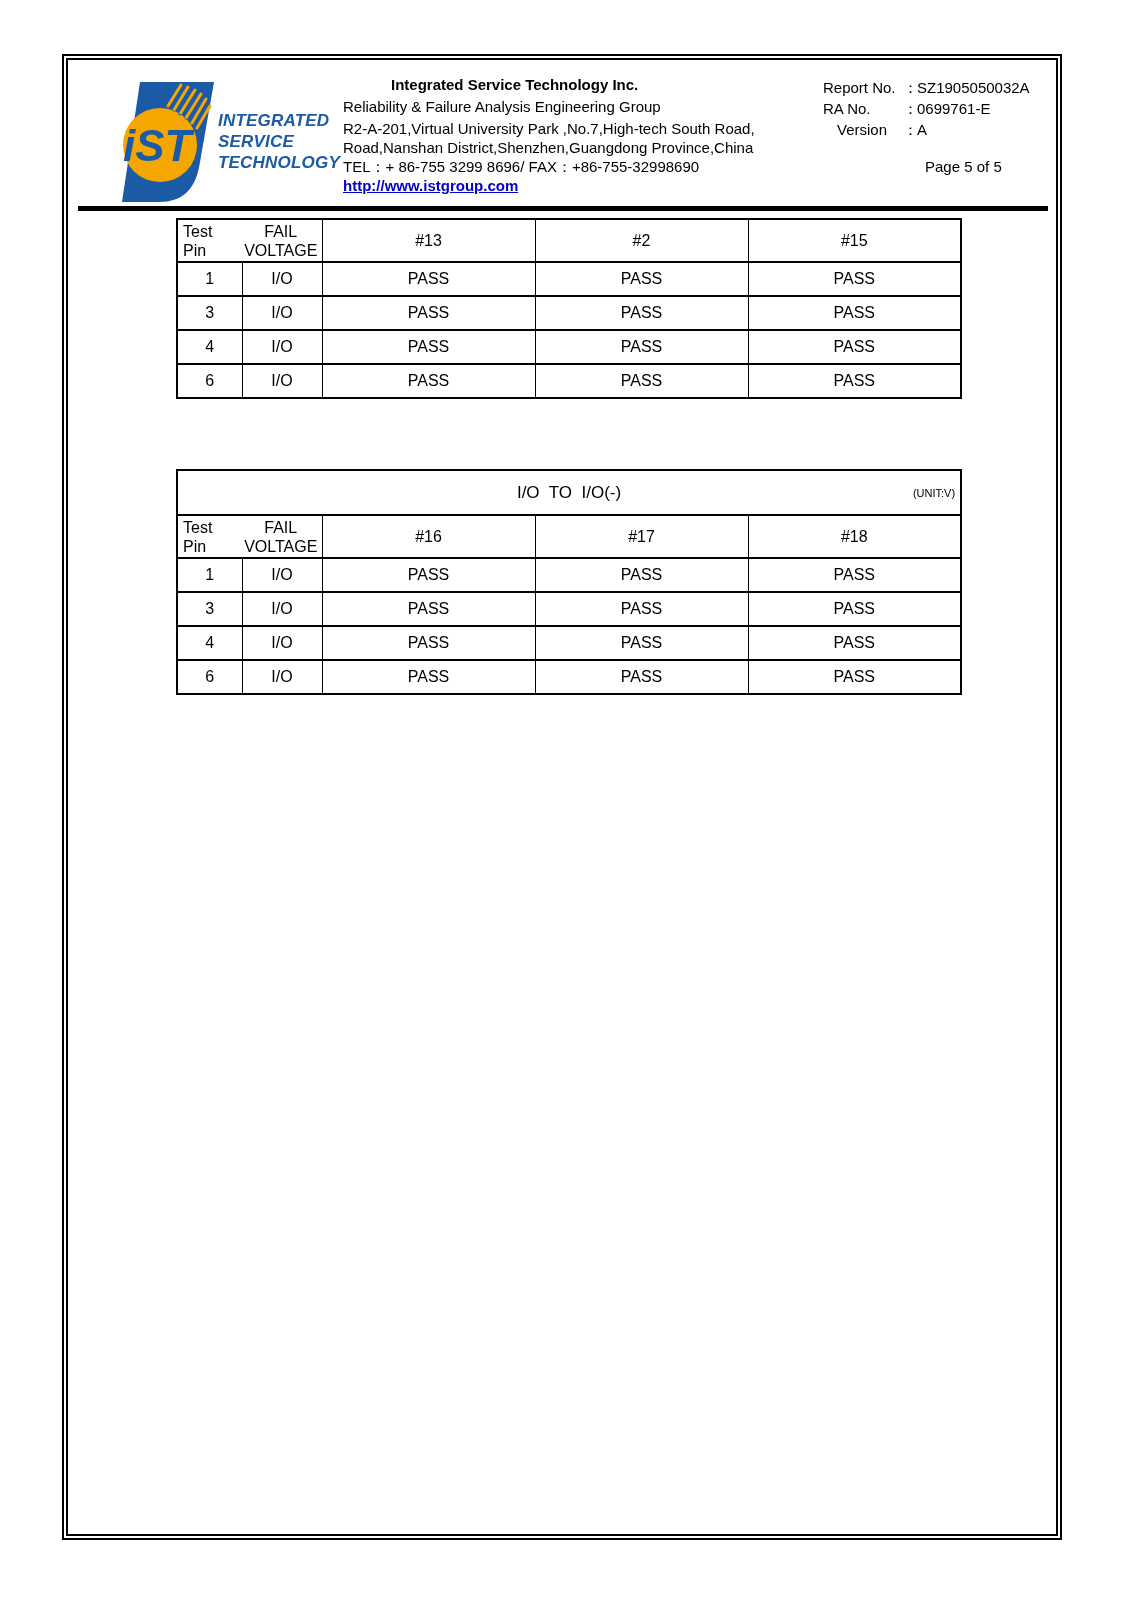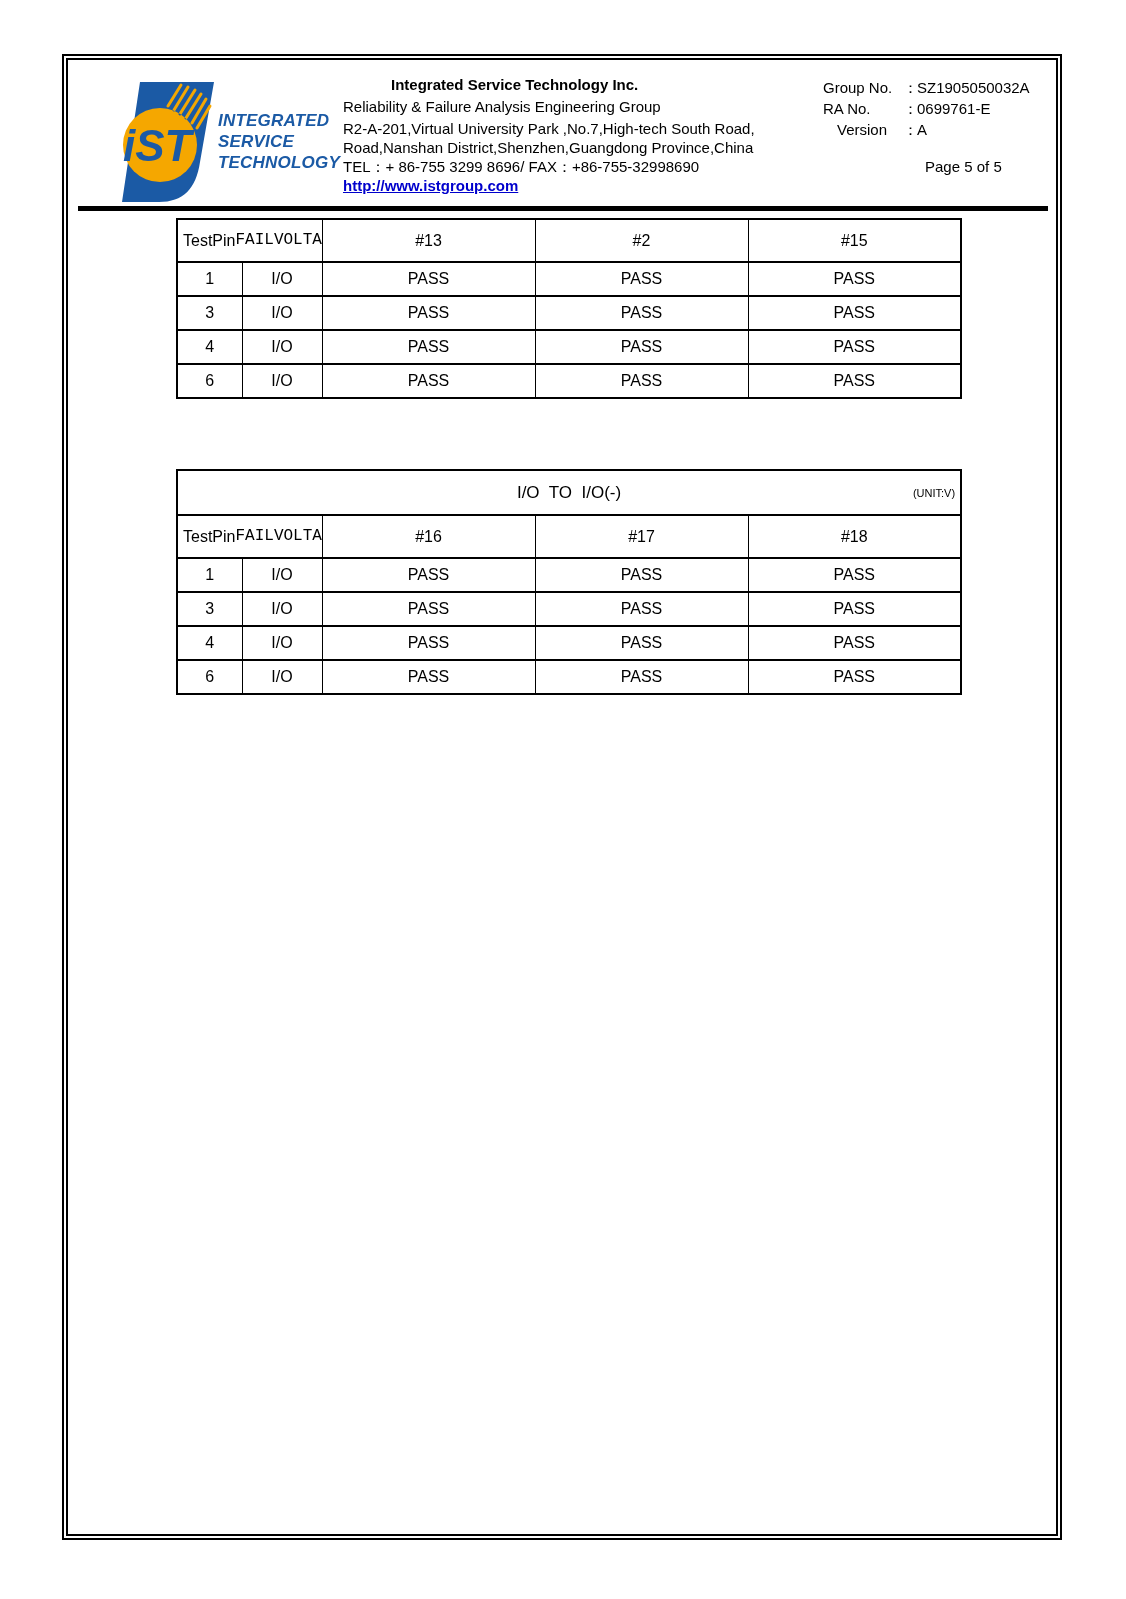--- a/index.html
+++ b/index.html
@@ -72,24 +72,24 @@
   tr.title-row td{height:43px;position:relative;}
   tr.head-row td{height:41px;}
   tr.data-row td{height:32px;}
   .tbl-title{font-size:17px;white-space:pre;}
   .tbl-unit{
     position:absolute;right:5px;top:50%;transform:translateY(-50%);
     font-size:11px;
   }
   .pin-head-inner{display:flex;align-items:center;height:100%;}
   .ph-pin{
-    width:62px;display:flex;flex-direction:row;
+    width:62px;display:flex;flex-direction:column;
     text-align:left;padding-left:5px;line-height:19px;box-sizing:border-box;
   }
-  .ph-fail{flex:1;display:flex;flex-direction:row;text-align:center;line-height:19px;font-family:Liberation Mono, monospace;}
+  .ph-fail{flex:1;display:flex;flex-direction:column;text-align:center;line-height:19px;}
   
   .blank-note{
     position:absolute;left:176px;top:714px;width:784px;
     text-align:center;font-size:17px;
   }
 </style>
 </head>
 <body>
 
 <div class="page">
@@ -135,21 +135,21 @@
   <div class="company-block">
     <div class="co-name">Integrated Service Technology Inc.</div>
     <div class="co-group">Reliability &amp; Failure Analysis Engineering Group</div>
     <div class="co-line">R2-A-201,Virtual University Park ,No.7,High-tech South Road,</div>
     <div class="co-line">Road,Nanshan District,Shenzhen,Guangdong Province,China</div>
     <div class="co-line">TEL：+ 86-755 3299 8696/ FAX：+86-755-32998690</div>
     <a href="#" class="co-url">http://www.istgroup.com</a>
   </div>
 
   <div class="report-block">
-    <span class="ri-label">Group No.</span>
+    <span class="ri-label">Report No.</span>
     <span class="ri-sep">：</span>
     <span class="ri-value">SZ1905050032A</span>
 
     <span class="ri-label">RA No.</span>
     <span class="ri-sep">：</span>
     <span class="ri-value">0699761-E</span>
 
     <span class="ri-label indent">Version</span>
     <span class="ri-sep">：</span>
     <span class="ri-value">A</span>

